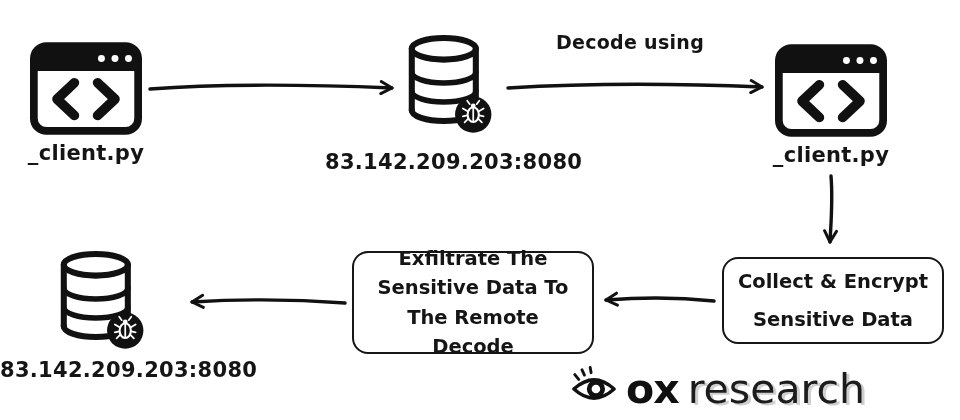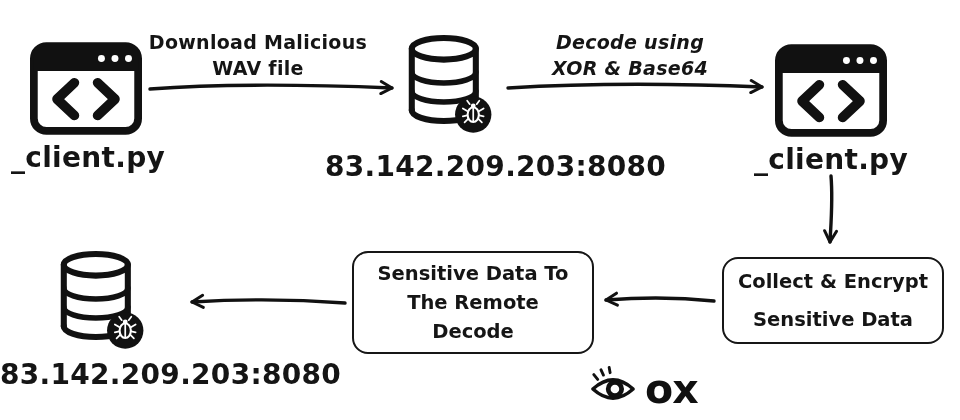--- a/index.html
+++ b/index.html
@@ -4,28 +4,28 @@
 <style>
   html,body { margin:0; padding:0; background:#ffffff; }
   .canvas {
     position:relative; width:960px; height:420px; background:#ffffff;
     font-family:"DejaVu Sans", sans-serif; color:#111; overflow:hidden;
   }
   .abs { position:absolute; }
   .overlay { position:absolute; left:0; top:0; width:960px; height:420px; pointer-events:none; }
   .label { position:absolute; text-align:center; font-weight:600; letter-spacing:.3px; color:#151515; }
   .edge-label { font-size:19px; line-height:1.35; }
-  .node-label { font-size:28px; }
+  .node-label { font-size:21px; }
   .box {
     position:absolute; border:2.6px solid #161616; border-radius:16px; background:#fff;
     display:flex; flex-direction:column; align-items:center; justify-content:center;
     font-size:19.5px; font-weight:600; line-height:1.5; text-align:center; color:#151515;
     box-sizing:border-box; padding:4px 10px;
   }
-  .logo { position:absolute; left:590px; top:364px; height:50px; display:flex; align-items:center;justify-content:flex-end; }
+  .logo { position:absolute; left:571px; top:364px; height:50px; display:flex; align-items:center;justify-content:flex-end; }
   .logo-bold   { font-size:41px; font-weight:800; letter-spacing:-1px; color:#101010; margin-left:9px; }
   .logo-light  { font-size:41px; font-weight:400; letter-spacing:0; color:#1c1c1c; margin-left:9px;
                  text-shadow:3px 2px 0 rgba(130,130,130,0.38); }
 </style>
 </head>
 <body>
 
 <div class="canvas">
 
   <svg class="overlay" viewBox="0 0 960 420">
@@ -45,64 +45,60 @@
     <rect x="4" y="4" width="108" height="88" rx="13" fill="#fff" stroke="#111" stroke-width="8"></rect>
     <path d="M17,4 H99 A13,13 0 0 1 112,17 V30 H4 V17 A13,13 0 0 1 17,4 Z" fill="#111"></path>
     <circle cx="74" cy="17" r="3.6" fill="#fff"></circle>
       <circle cx="88" cy="17" r="3.6" fill="#fff"></circle>
       <circle cx="102" cy="17" r="3.6" fill="#fff"></circle>
     <path d="M46,42 L28,59 L46,76" fill="none" stroke="#111" stroke-width="10" stroke-linecap="round" stroke-linejoin="round"></path>
     <path d="M70,42 L88,59 L70,76" fill="none" stroke="#111" stroke-width="10" stroke-linecap="round" stroke-linejoin="round"></path>
   </svg>
   <div class="label node-label" style="left:11px; top:141px; width:150px;">_client.py</div>
 
-  <div class="label edge-label" style="left:148px; top:30px; width:220px;">
-    <div>Download Malicious</div>
-    <div>WAV file</div>
-  </div>
 
   <svg class="abs" style="left:404px; top:34px;" width="90" height="104" viewBox="0 0 104 118">
     <ellipse cx="46" cy="16" rx="37" ry="12.5" fill="#fff" stroke="#111" stroke-width="7"></ellipse>
     <path d="M9,16 V87 M83,16 V87" fill="none" stroke="#111" stroke-width="7" stroke-linecap="round"></path>
     <path d="M9,43 A37,12.5 0 0 0 83,43" fill="none" stroke="#111" stroke-width="6.5" stroke-linecap="round"></path>
     <path d="M9,65 A37,12.5 0 0 0 83,65" fill="none" stroke="#111" stroke-width="6.5" stroke-linecap="round"></path>
     <path d="M9,87 A37,12.5 0 0 0 83,87" fill="none" stroke="#111" stroke-width="7" stroke-linecap="round"></path>
     <g>
       <circle cx="80" cy="92" r="21" fill="#111"></circle>
       <path d="M76,80 L73,76 M84,80 L87,76" stroke="#fff" stroke-width="2" stroke-linecap="round"></path>
       <circle cx="80" cy="82" r="2.8" fill="#fff"></circle>
       <ellipse cx="80" cy="92" rx="6.5" ry="8.5" fill="none" stroke="#fff" stroke-width="2.4"></ellipse>
       <path d="M80,84 V100" stroke="#fff" stroke-width="2"></path>
       <path d="M73,88 L68,85 M73,93 L68,94 M74,97 L70,101 M87,88 L92,85 M87,93 L92,94 M86,97 L90,101" stroke="#fff" stroke-width="2" stroke-linecap="round"></path>
     </g>
   </svg>
   <div class="label node-label" style="left:325px; top:150px; width:245px;">83.142.209.203:8080</div>
 
-  <div class="label edge-label" style="left:520px; top:30px; width:220px;font-style:italic;">
+  <div class="label edge-label" style="left:520px; top:30px; width:220px;">
     <div>Decode using</div>
-    <div>XOR &amp; Base64</div>
   </div>
 
   <svg class="abs" style="left:775px; top:44px;" width="112" height="93" viewBox="0 0 116 96">
     <rect x="4" y="4" width="108" height="88" rx="13" fill="#fff" stroke="#111" stroke-width="8"></rect>
     <path d="M17,4 H99 A13,13 0 0 1 112,17 V30 H4 V17 A13,13 0 0 1 17,4 Z" fill="#111"></path>
     <circle cx="74" cy="17" r="3.6" fill="#fff"></circle>
       <circle cx="88" cy="17" r="3.6" fill="#fff"></circle>
       <circle cx="102" cy="17" r="3.6" fill="#fff"></circle>
     <path d="M46,42 L28,59 L46,76" fill="none" stroke="#111" stroke-width="10" stroke-linecap="round" stroke-linejoin="round"></path>
     <path d="M70,42 L88,59 L70,76" fill="none" stroke="#111" stroke-width="10" stroke-linecap="round" stroke-linejoin="round"></path>
   </svg>
   <div class="label node-label" style="left:751px; top:143px; width:160px;">_client.py</div>
 
   <div class="box" style="left:722px; top:257px; width:222px; height:87px;gap:8px;">
     <div>Collect &amp; Encrypt</div>
     <div>Sensitive Data</div>
   </div>
 
   <div class="box" style="left:352px; top:251px; width:242px; height:103px;">
+    <div>Exfiltrate The</div>
     <div>Sensitive Data To</div>
     <div>The Remote Decode</div>
   </div>
 
   <svg class="abs" style="left:56px; top:250px;" width="90" height="104" viewBox="0 0 104 118">
     <ellipse cx="46" cy="16" rx="37" ry="12.5" fill="#fff" stroke="#111" stroke-width="7"></ellipse>
     <path d="M9,16 V87 M83,16 V87" fill="none" stroke="#111" stroke-width="7" stroke-linecap="round"></path>
     <path d="M9,43 A37,12.5 0 0 0 83,43" fill="none" stroke="#111" stroke-width="6.5" stroke-linecap="round"></path>
     <path d="M9,65 A37,12.5 0 0 0 83,65" fill="none" stroke="#111" stroke-width="6.5" stroke-linecap="round"></path>
     <path d="M9,87 A37,12.5 0 0 0 83,87" fill="none" stroke="#111" stroke-width="7" stroke-linecap="round"></path>
@@ -117,15 +113,16 @@
   </svg>
   <div class="label node-label" style="left:0px; top:358px; width:245px;">83.142.209.203:8080</div>
 
   <div class="logo">
     <svg width="46" height="46" viewBox="0 0 48 48">
       <path d="M3,24 Q24,5 45,24 Q24,43 3,24 Z" fill="none" stroke="#111" stroke-width="3.6" stroke-linejoin="round"></path>
       <circle cx="26" cy="24" r="7" fill="none" stroke="#111" stroke-width="5"></circle>
       <path d="M8,14 L4,9 M14,9.5 L11.5,4 M21,7 L20,1.5" stroke="#111" stroke-width="3" stroke-linecap="round"></path>
     </svg>
     <span class="logo-bold">ox</span>
+    <span class="logo-light">research</span>
   </div>
 
 </div>
 
 </body></html>

